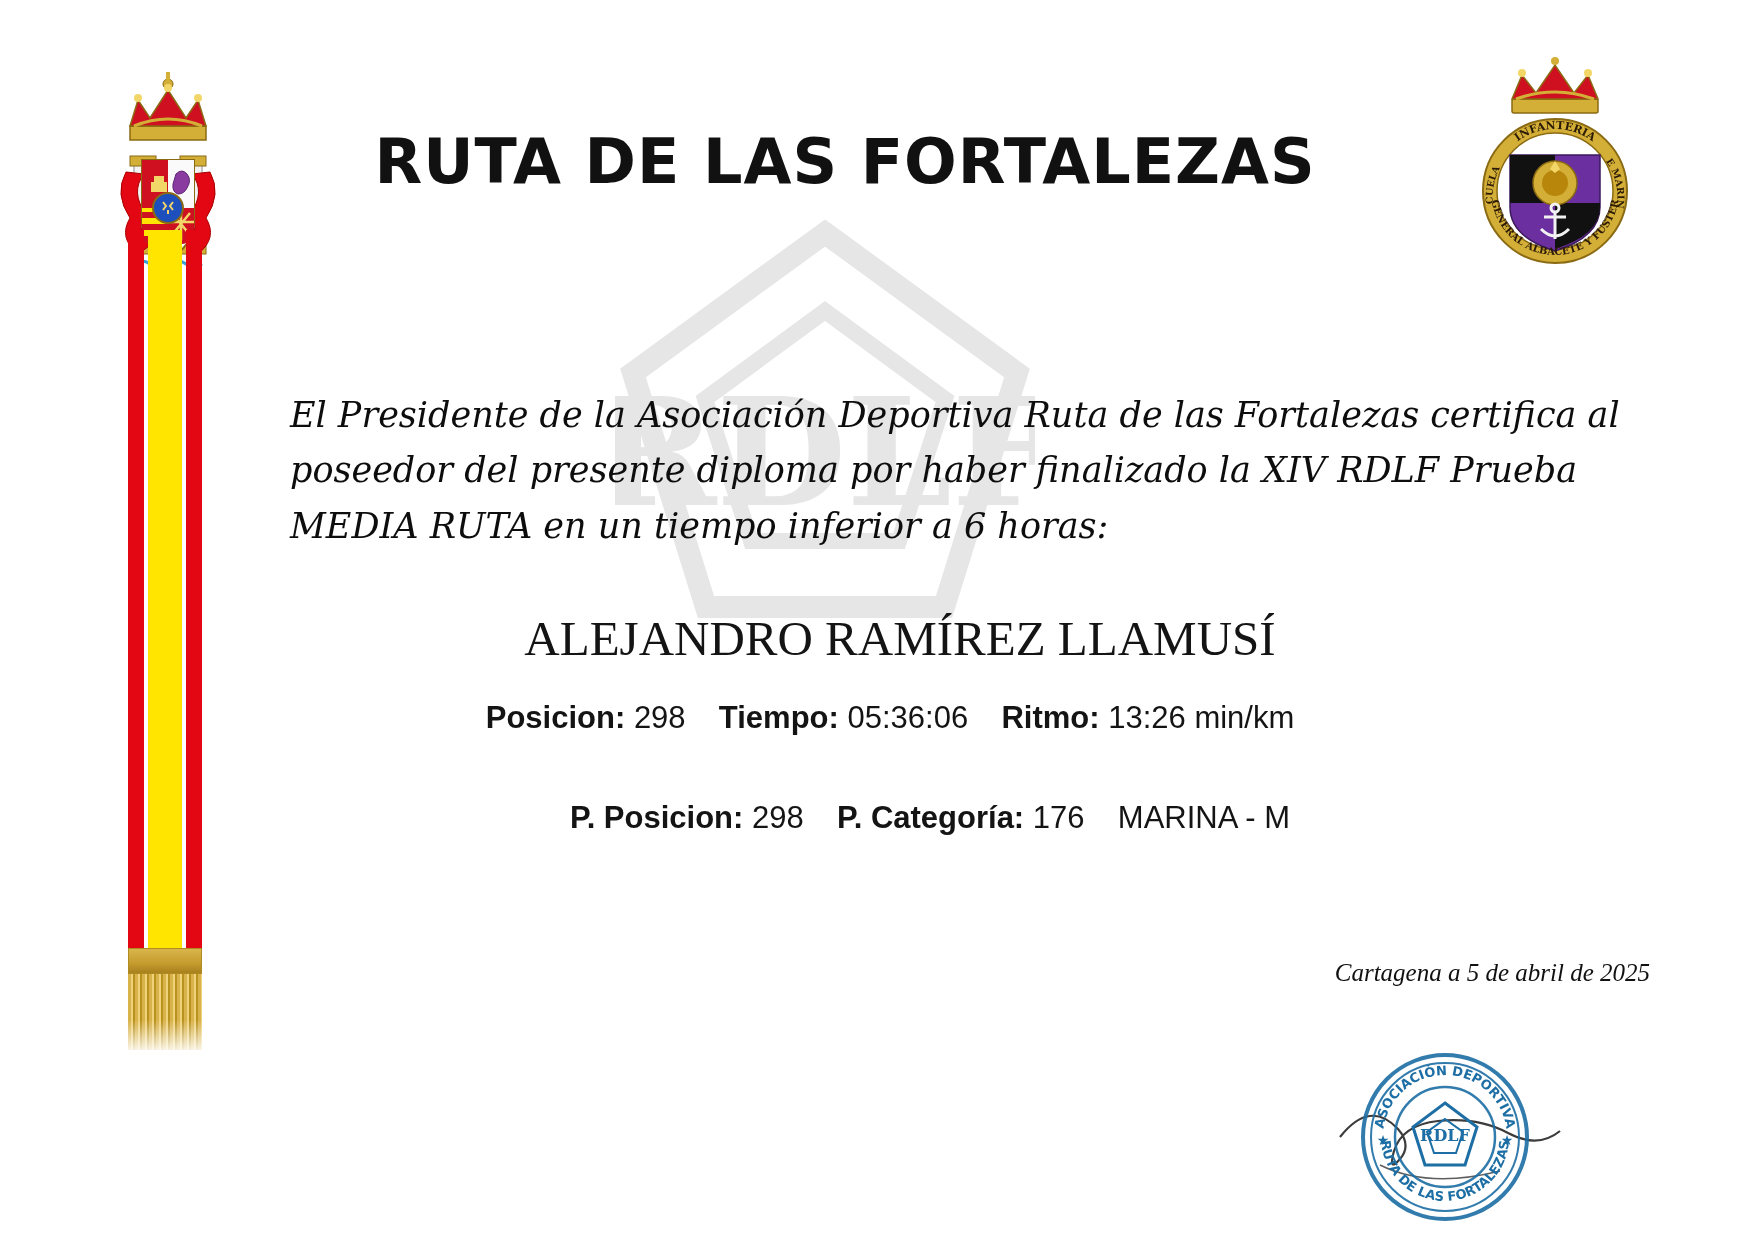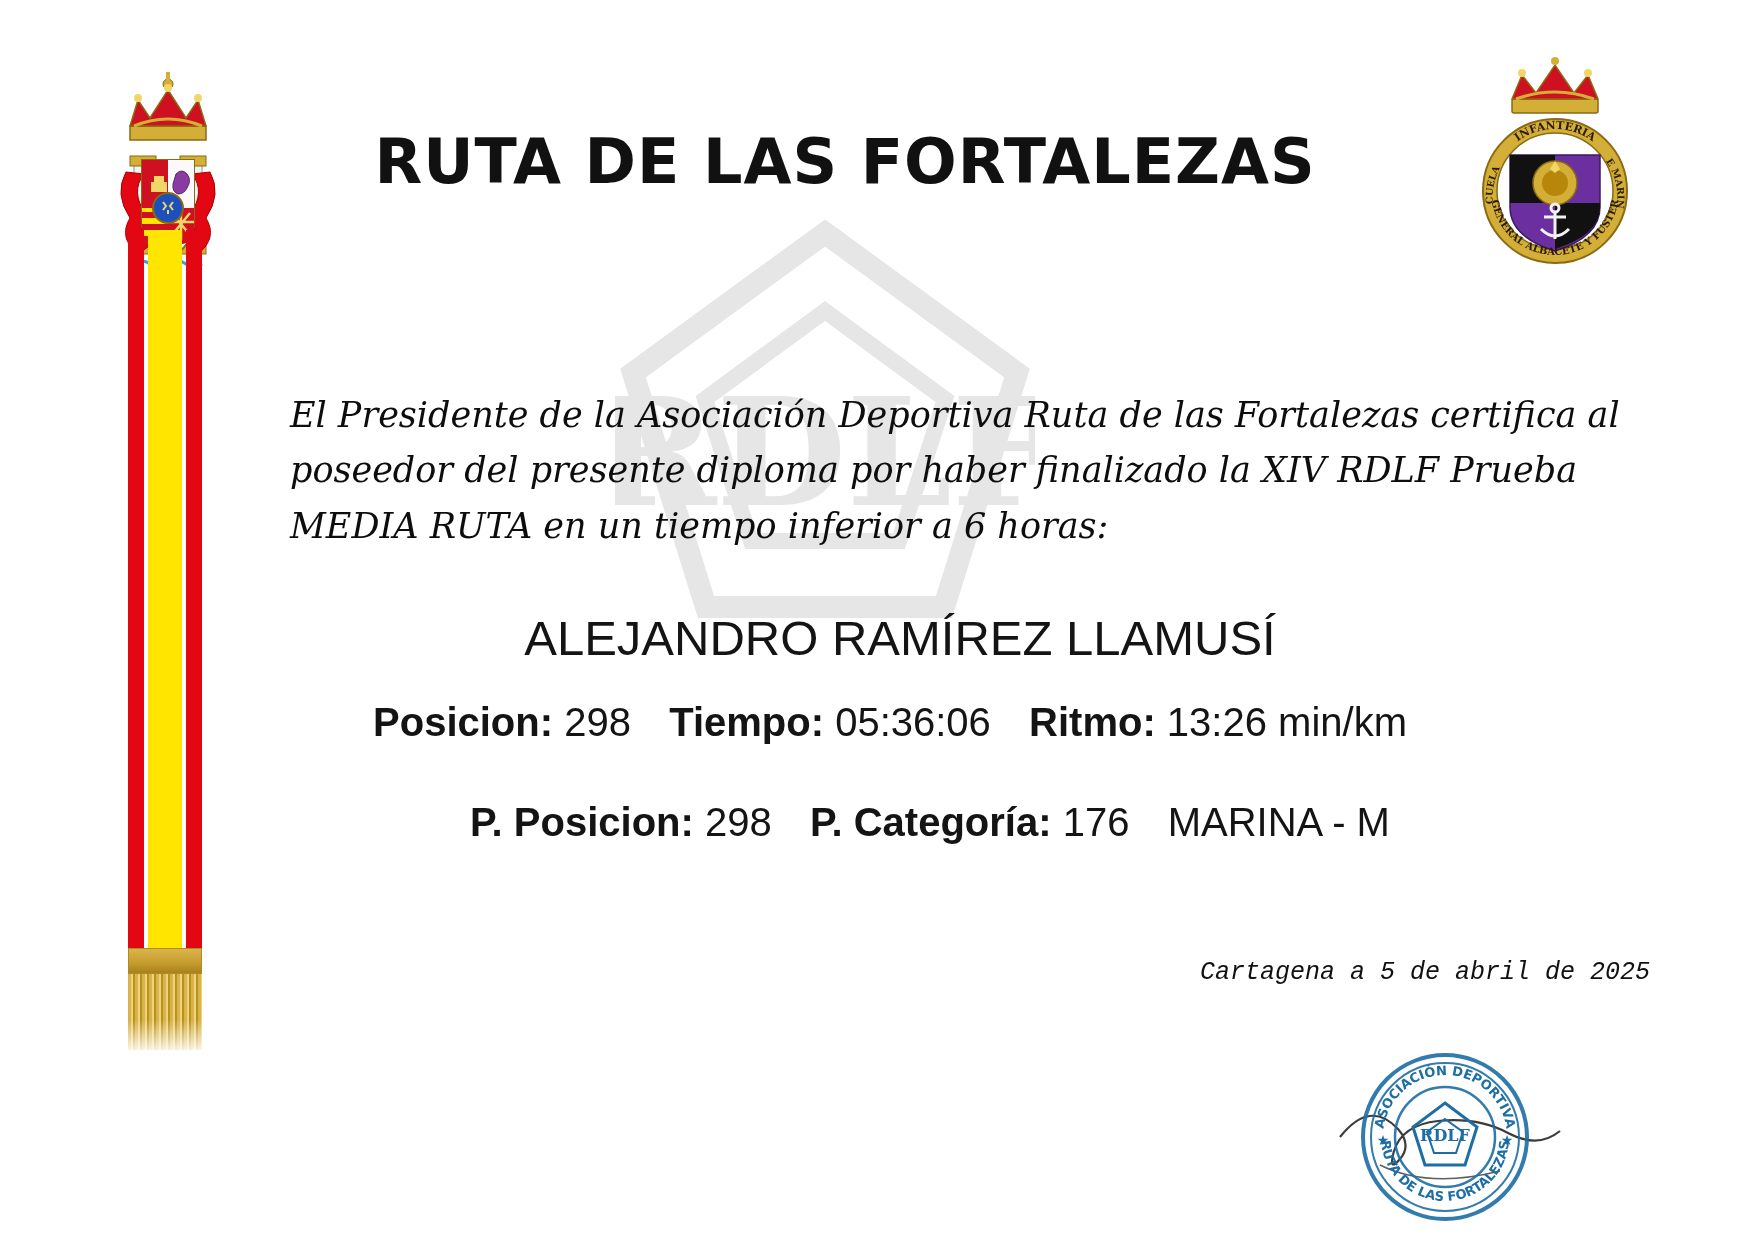--- a/index.html
+++ b/index.html
@@ -120,45 +120,46 @@
   
   #athlete-name {
     position: absolute;
     left: 300px;
     top: 610px;
     width: 1200px;
     text-align: center;
     font-size: 49px;
     color: #141414;
     white-space: nowrap;
+    font-family: Liberation Serif, serif;
   }
 
   
   .results-row {
     position: absolute;
     width: 1330px;
     text-align: center;
-    font-size: 40px;
+    font-size: 31px;
     color: #141414;
     white-space: nowrap;
   }
   #results-row-1 { left: 225px; top: 700px; }
   #results-row-2 { left: 265px; top: 800px; }
   .res-label { font-weight: bold; }
   .res-value { font-weight: normal; }
   .res-gap { display: inline-block; width: 16px; }
 
   
   #signature-block {
     position: absolute;
     right: 105px;
     top: 955px;
     width: 520px;
     text-align: right;
-    font-family: Liberation Mono, monospace;
+    font-family: Liberation Serif, serif;
     font-style: italic;
     font-size: 25px;
     line-height: 1.45;
     color: #111111;
   }
 
   
   #stamp {
     position: absolute;
     right: 185px;

